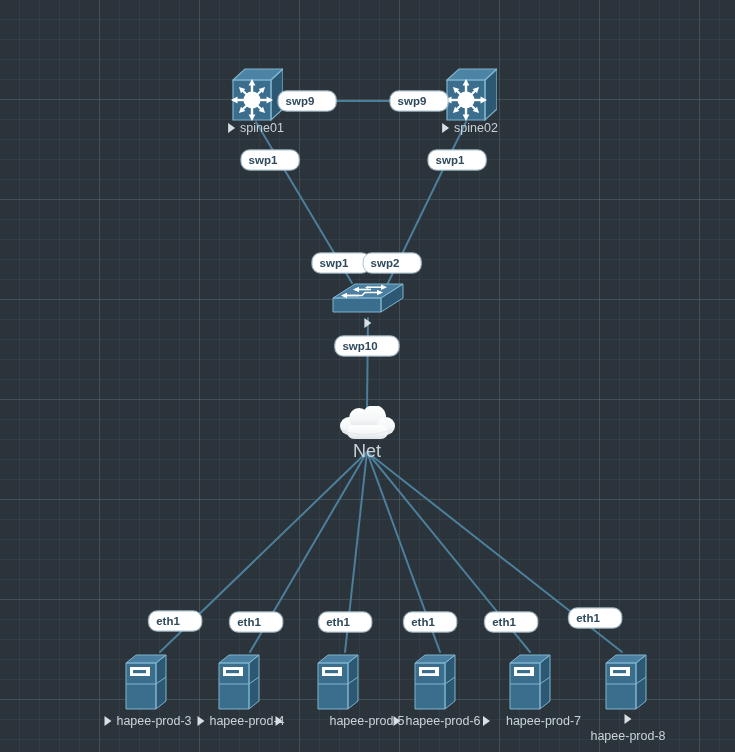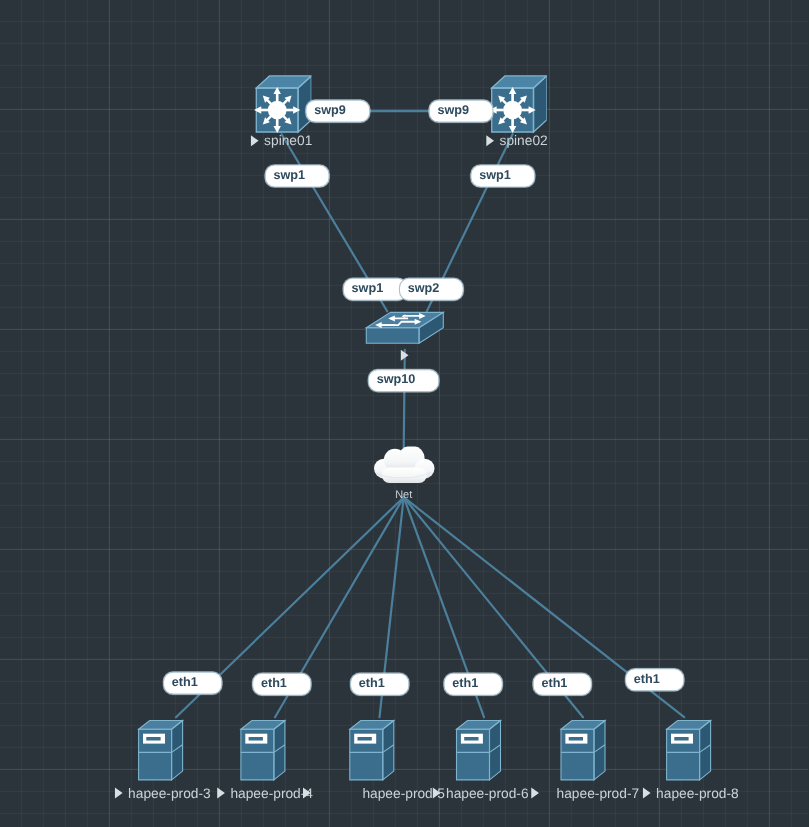--- a/index.html
+++ b/index.html
@@ -57,21 +57,21 @@
     border-top: 5px solid transparent;
     border-bottom: 5px solid transparent;
   }
   .label-plain {
     position: absolute;
     left: 50%;
     top: 50%;
     transform: translateX(-50%);
     white-space: nowrap;
     color: #c9d3d8;
-    font-size: 10px;
+    font-size: 18px;
     line-height: 14px;
   }
 
   .pill {
     position: absolute;
     transform: translate(-50%, -50%);
     background: #ffffff;
     border: 1.5px solid #a8c2d0;
     border-radius: 9px;
     color: #2e4a5c;
@@ -313,21 +313,21 @@
     <polygon points="2,12 12,4 42,4 32,12" fill="#4a7fa0"></polygon>
     <polygon points="32,12 42,4 42,50 32,58" fill="#2d5873"></polygon>
     <polygon points="2,12 32,12 32,58 2,58" fill="none" stroke="#7fb4cf" stroke-width="1"></polygon>
     <polygon points="2,12 12,4 42,4 32,12" fill="none" stroke="#7fb4cf" stroke-width="1"></polygon>
     <polygon points="32,12 42,4 42,50 32,58" fill="none" stroke="#7fb4cf" stroke-width="1"></polygon>
     <rect x="6" y="16" width="20" height="9" fill="#ffffff"></rect>
     <rect x="9" y="19" width="13" height="3.2" fill="#3b6d8d"></rect>
     <line x1="2" y1="33" x2="32" y2="33" stroke="#7fb4cf" stroke-width="1"></line>
     <line x1="32" y1="33" x2="42" y2="26" stroke="#7fb4cf" stroke-width="1"></line>
   </svg>
-        <div class="node-label" style="top: calc(50% + 32px);">
+        <div class="node-label" style="top: calc(50% + 32px); flex-direction: column;">
           <span class="tri"></span>
           <span>hapee-prod-8</span>
         </div>
       </div>
     </div>
   <div id="pills-layer">
       <div class="pill" style="left: 307px; top: 101px;">swp9</div>
       <div class="pill" style="left: 419px; top: 101px;">swp9</div>
       <div class="pill" style="left: 270px; top: 160px;">swp1</div>
       <div class="pill" style="left: 457px; top: 160px;">swp1</div>

